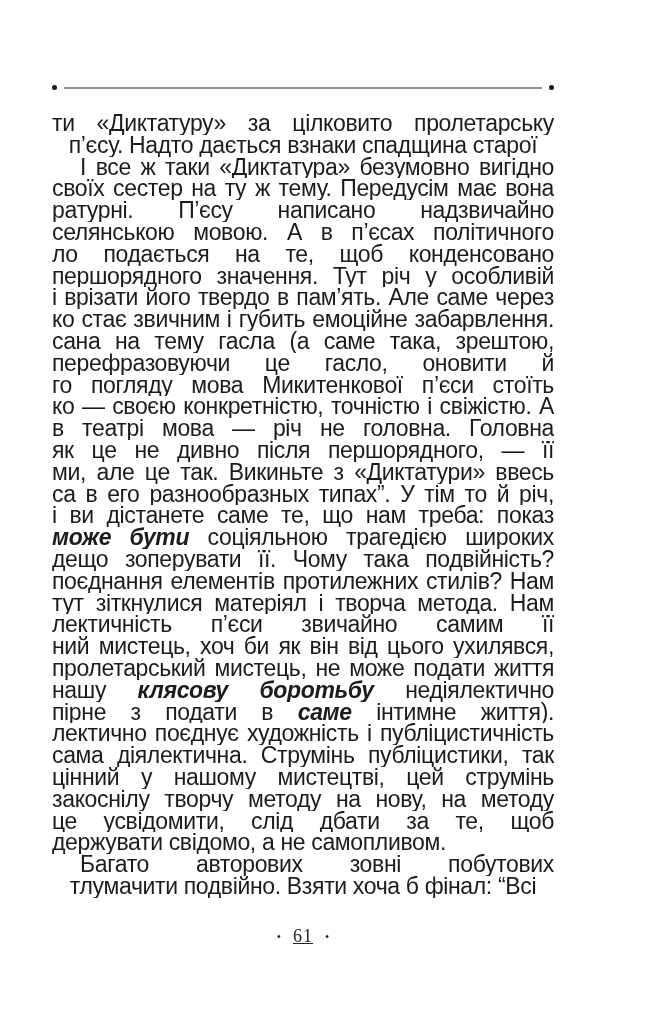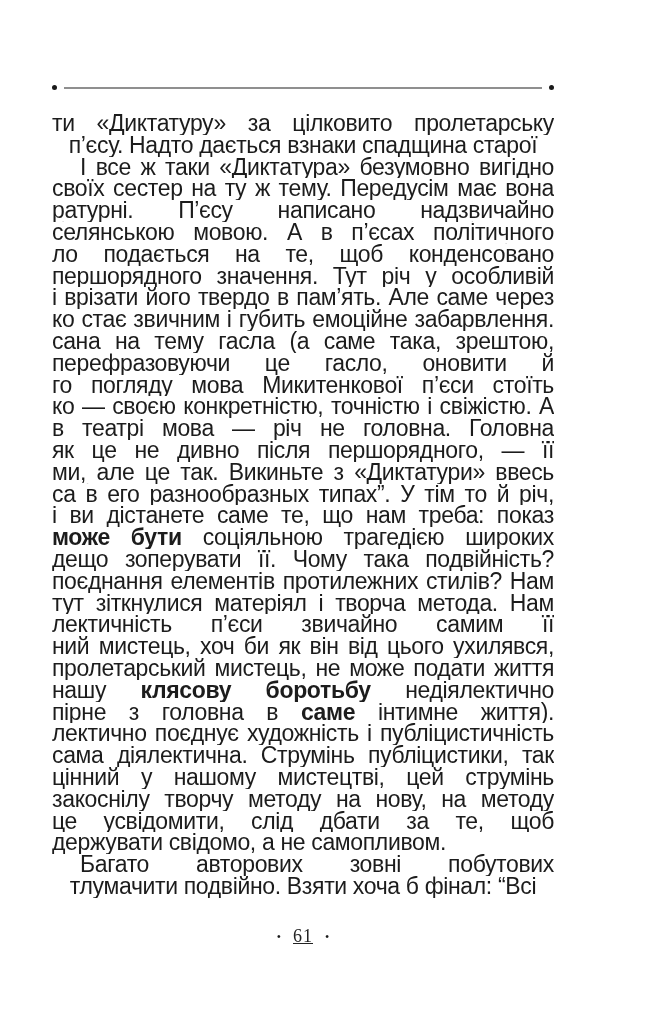--- a/index.html
+++ b/index.html
@@ -34,21 +34,21 @@
     letter-spacing: -0.35px;
   }
   .line {
     height: 21.8px; line-height: 21.8px;
     text-align: justify; text-align-last: justify;
     white-space: normal;
     overflow: hidden;
   }
   .line.last { text-align: center; text-align-last: left; }
   .line.indent { padding-left: 28px; }
-  .b { font-weight: 700; }
+  .b { font-weight: 700; font-style: italic; }
 
   
   .footer {
     position: absolute; top: 926px; left: 52px; width: 502px;
     text-align: center;
     font-family: "Liberation Serif", serif;
     font-size: 18px; color: #222222;
     display: flex; align-items: center; justify-content: center;
   }
   .footer .bullet {
@@ -88,21 +88,21 @@
       <div class="line"><span>са в его разнообразных типах”. У тім то й річ, що «Диктатура»</span></div>
       <div class="line"><span>і ви дістанете саме те, що нам треба: показ “человека клас-</span></div>
       <div class="line"><span class="b">може бути</span><span> соціяльною трагедією широких плянів, тільки треба</span></div>
       <div class="line"><span>дещо зоперувати її. Чому така подвійність? Чому таке дивне</span></div>
       <div class="line"><span>поєднання елементів протилежних стилів? Нам здається, що</span></div>
       <div class="line"><span>тут зіткнулися матеріял і творча метода. Нам здається, що дія-</span></div>
       <div class="line"><span>лектичність п’єси звичайно самим її матеріялом. Так видат-</span></div>
       <div class="line"><span>ний мистець, хоч би як він від цього ухилявся, якщо тільки він</span></div>
       <div class="line"><span>пролетарський мистець, не може подати життя нашої країни,</span></div>
       <div class="line"><span>нашу </span><span class="b">клясову боротьбу</span><span> недіялектично (звичайно, коли він не</span></div>
-      <div class="line"><span>пірне з головна в </span><span class="b">саме</span><span> інтимне життя). Микитенкова п’єса дія-</span></div>
+      <div class="line"><span>пірне з подати в </span><span class="b">саме</span><span> інтимне життя). Микитенкова п’єса дія-</span></div>
       <div class="line"><span>лектично поєднує художність і публіцистичність — тим то вона</span></div>
       <div class="line"><span>сама діялектична. Струмінь публіцистики, так важливий і так</span></div>
       <div class="line"><span>цінний у нашому мистецтві, цей струмінь перетворює застарілу,</span></div>
       <div class="line"><span>закоснілу творчу методу на нову, на методу діялектичну. Слід</span></div>
       <div class="line"><span>це усвідомити, слід дбати за те, щоб діялектичної методи до-</span></div>
       <div class="line last"><span>держувати свідомо, а не самопливом.</span></div>
       <div class="line indent"><span>Багато авторових зовні побутових мотивувань дається роз-</span></div>
       <div class="line last"><span>тлумачити подвійно. Взяти хоча б фінал: “Всі слухають, ясні,</span></div>
     </div>
 

